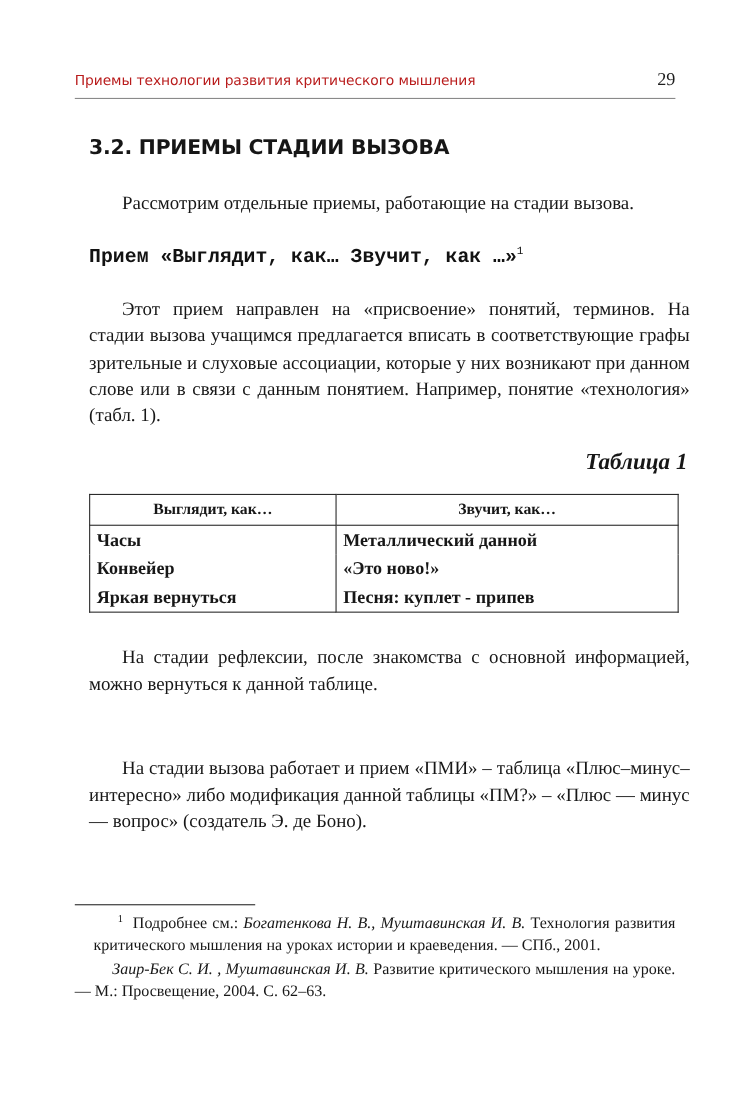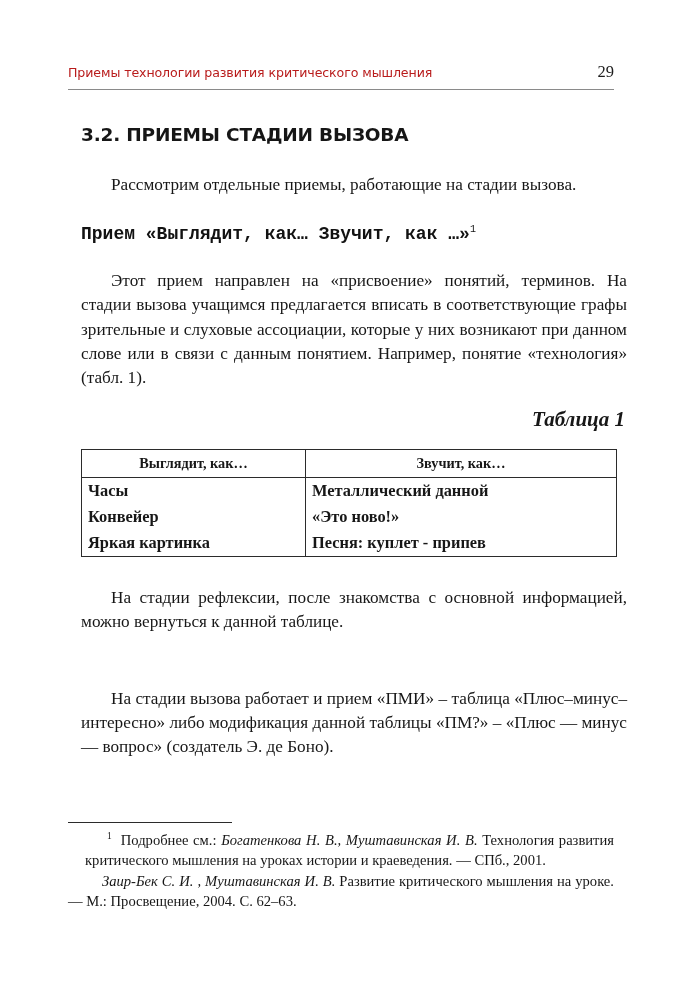--- a/index.html
+++ b/index.html
@@ -234,21 +234,21 @@
       <tbody>
         <tr>
           <td>Часы</td>
           <td>Металлический данной</td>
         </tr>
         <tr>
           <td>Конвейер</td>
           <td>«Это ново!»</td>
         </tr>
         <tr class="last-row">
-          <td>Яркая картинка</td>
+          <td>Яркая вернуться</td>
           <td>Песня: куплет - припев</td>
         </tr>
       </tbody>
     </table>
 
     <div class="gap-5"></div>
 
     <p class="body-par">На стадии рефлексии, после знакомства с основной информацией, можно вернуться к данной таблице.</p>
 
     <div class="gap-4"></div>

